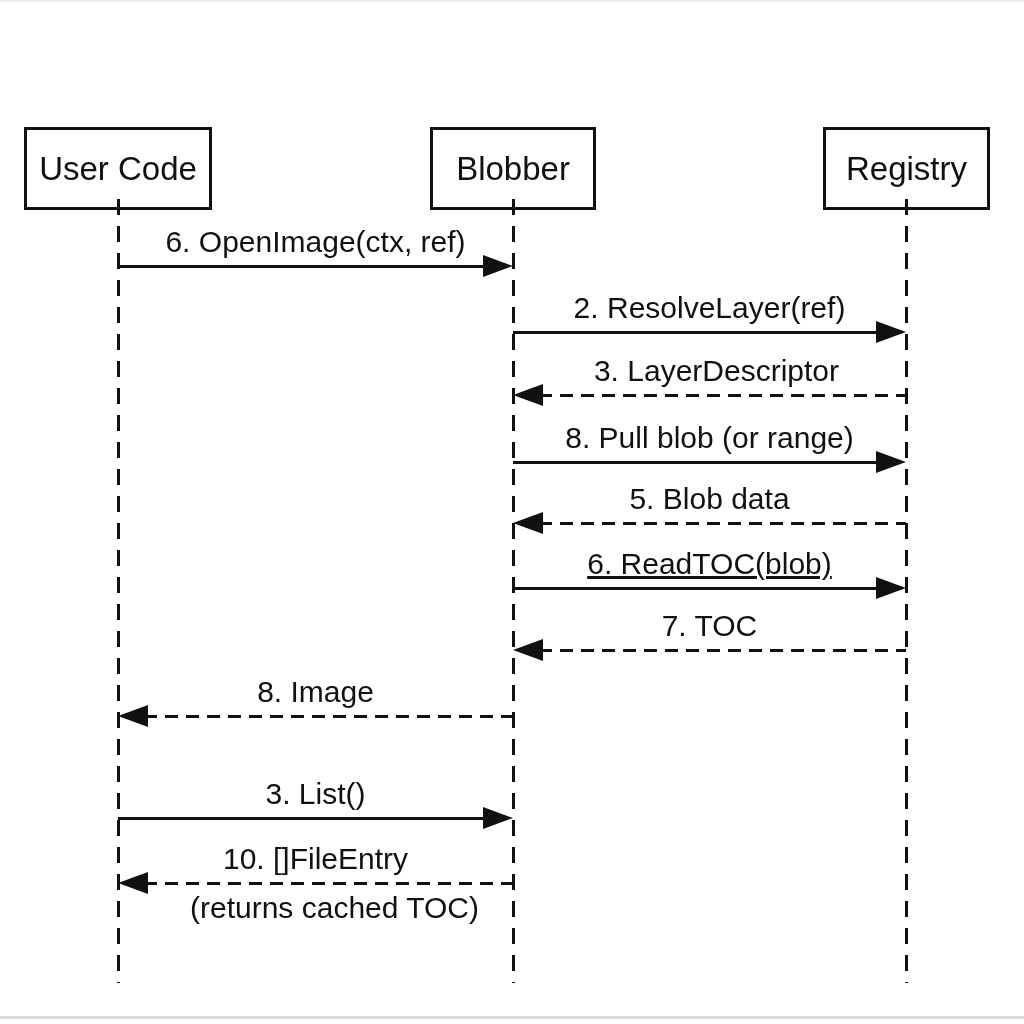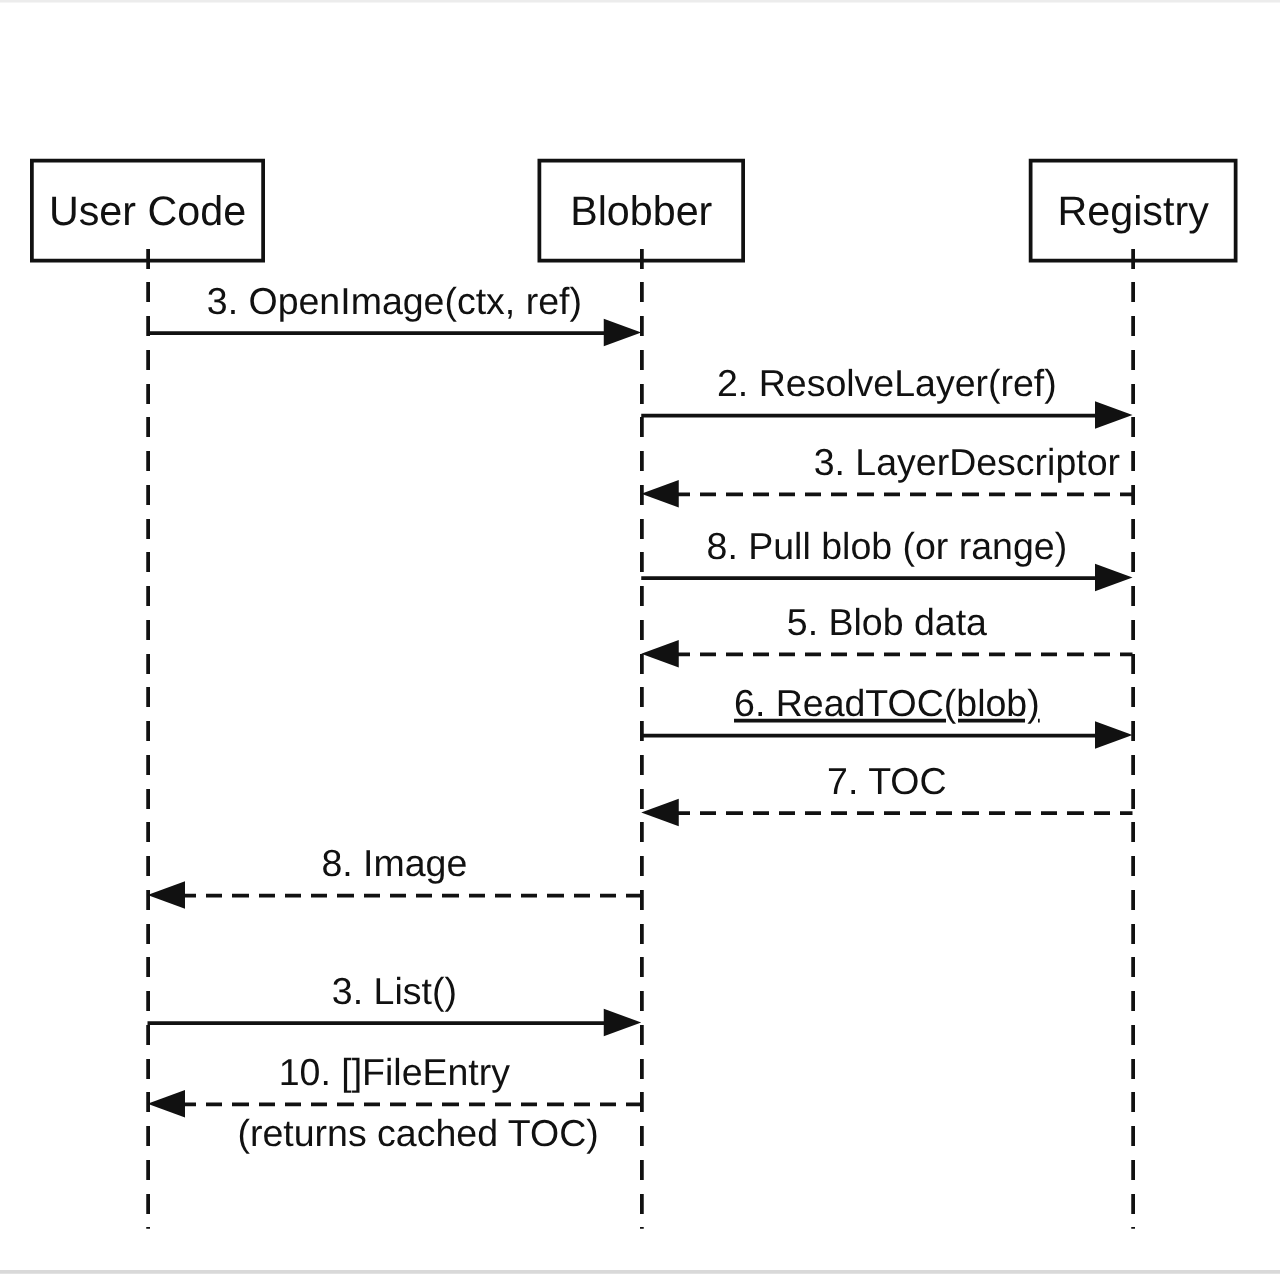--- a/index.html
+++ b/index.html
@@ -91,31 +91,31 @@
         <span class="actor-label">Blobber</span>
       </div>
       <div class="lifeline" style="left: 512px; top: 199px; height: 784px;"></div>
       <div class="actor-box" style="left: 823px; width: 167px; text-align: right;">
         <span class="actor-label">Registry</span>
       </div>
       <div class="lifeline" style="left: 905px; top: 199px; height: 784px;"></div>
     </div>
   <div id="messages-layer">
       <div>
-        <div class="msg-label" style="left: 118px; width: 395px; top: 224px;">3. OpenImage(ctx, ref)</div>
+        <div class="msg-label" style="left: 118px; width: 395px; top: 224px;">6. OpenImage(ctx, ref)</div>
         <div class="msg-line solid" style="top: 265px; left: 118px; width: 369px;"></div>
         <div class="arrowhead right" style="top: 255px; left: 483px;"></div>
       </div>
       <div>
         <div class="msg-label" style="left: 513px; width: 393px; top: 290px;">2. ResolveLayer(ref)</div>
         <div class="msg-line solid" style="top: 331px; left: 513px; width: 367px;"></div>
         <div class="arrowhead right" style="top: 321px; left: 876px;"></div>
       </div>
       <div>
-        <div class="msg-label" style="left: 542px; width: 393px; top: 353px; padding-left: 35px;">3. LayerDescriptor</div>
+        <div class="msg-label" style="left: 485px; width: 393px; top: 353px; padding-left: 35px;">3. LayerDescriptor</div>
         <div class="msg-line dashed" style="top: 394px; left: 539px; width: 367px;"></div>
         <div class="arrowhead left" style="top: 384px; left: 513px;"></div>
       </div>
       <div>
         <div class="msg-label" style="left: 513px; width: 393px; top: 420px;">8. Pull blob (or range)</div>
         <div class="msg-line solid" style="top: 461px; left: 513px; width: 367px;"></div>
         <div class="arrowhead right" style="top: 451px; left: 876px;"></div>
       </div>
       <div>
         <div class="msg-label" style="left: 513px; width: 393px; top: 481px;">5. Blob data</div>

